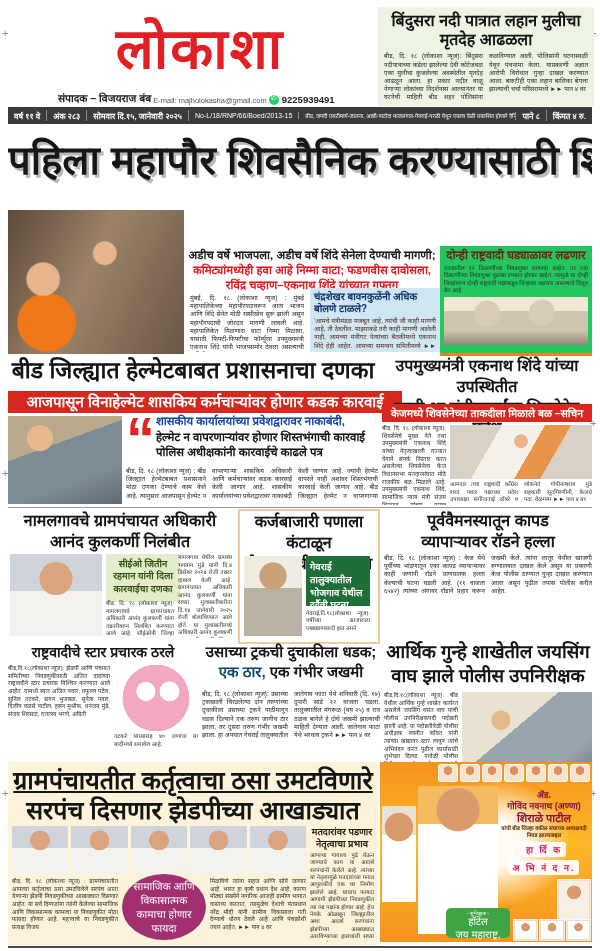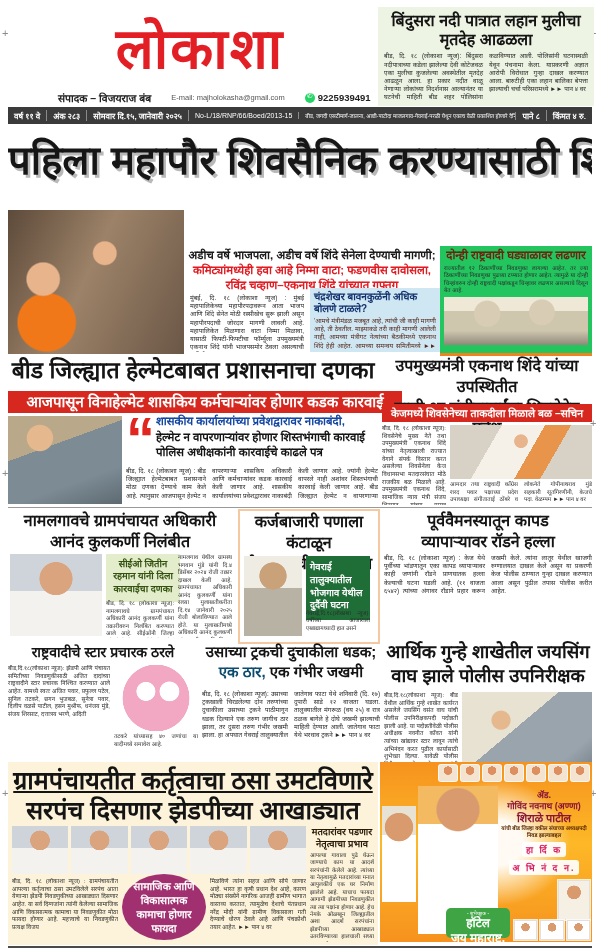--- a/index.html
+++ b/index.html
@@ -6,21 +6,21 @@
   .page{position:relative;width:600px;height:951px;background:#ffffff;margin:0 auto;
         font-family:"Liberation Sans","DejaVu Sans",sans-serif;color:#111;overflow:hidden;}
   .abs{position:absolute;}
   .justify{text-align:justify;}
 
   
   .crop{position:absolute;color:#8a8a8a;font-size:11px;line-height:10px;}
 
   
   .logo{font-size:56px;font-weight:800;color:#e31f26;text-align:center;line-height:74px;letter-spacing:2px;}
-  .editor-row{display:flex;align-items:center;gap:20px;}
+  .editor-row{display:flex;align-items:flex-end;gap:2px;}
   .editor{font-size:10.5px;font-weight:bold;color:#222;}
   .email{font-size:7.5px;color:#555;}
   .phone-wrap{display:flex;align-items:center;gap:3px;}
   .wa-icon{width:10px;height:10px;border-radius:50%;background:#25d366;display:inline-block;position:relative;}
   .wa-icon::after{content:"✆";position:absolute;left:2px;top:-1px;font-size:7px;color:#fff;}
   .phone{font-size:9.5px;font-weight:bold;color:#222;}
 
   .topstory{background:#edf4e3;padding:4px 6px;}
   .topstory-h{font-size:16px;font-weight:800;line-height:1.2;text-align:center;color:#141414;margin-bottom:3px;}
   .tiny{font-size:6.3px;line-height:1.3;color:#2b2b2b;}
@@ -54,21 +54,21 @@
   .h14{font-size:14px;font-weight:800;text-align:center;line-height:1.25;color:#141414;}
   .red-t{color:#0c4a6e;}
   .quote-mark{font-size:58px;color:#e0261f;line-height:0.55;font-weight:bold;}
   .quote-l1{color:#1446a0;font-weight:800;font-size:11.5px;line-height:1.35;}
   .quote-l2{color:#141414;font-weight:800;font-size:11.5px;line-height:1.35;}
 
   .greenbox-tint{background:#e3edcb;color:#33510f;font-weight:800;font-size:9.5px;line-height:1.3;text-align:center;padding:4px 3px;}
   .greenbox-solid{background:#1f6e38;color:#fff;font-weight:800;font-size:9.5px;line-height:1.35;padding:5px 4px;}
   .boxed{border:2px solid #f5c9a0;}
 
-  .ellipse{background:#a03070;border-radius:50%;color:#fff;font-weight:700;font-size:10.5px;line-height:1.35;
+  .ellipse{background:#a03070;border-radius:50%;color:#fff;font-weight:400;font-size:10.5px;line-height:1.35;
            display:flex;align-items:center;justify-content:center;text-align:center;padding:6px;box-sizing:border-box;}
   .cream{background:#fcf3da;}
   .h25{font-size:25px;font-weight:800;text-align:center;line-height:1.15;color:#141414;}
 
   
   .photo{background:#c9c2b4;overflow:hidden;}
   .ph-lead{background:
      radial-gradient(circle at 20% 48%, #e8b48c 0 10%, rgba(0,0,0,0) 11%),
      radial-gradient(circle at 55% 30%, #e8b48c 0 8%, rgba(0,0,0,0) 9%),
      radial-gradient(circle at 22% 78%, #f07818 0 16%, rgba(0,0,0,0) 17%),
@@ -104,21 +104,21 @@
   .ad-mini{width:18px;height:16px;border-radius:3px;background:
       radial-gradient(circle at 50% 35%, #dd8f5f 0 30%, rgba(0,0,0,0) 31%),#f3e3cf;
       border:1px solid rgba(255,255,255,.7);}
   .ad-name1{font-size:9px;font-weight:800;color:#8a1538;line-height:1.2;text-align:center;}
   .ad-name2{font-size:11px;font-weight:800;color:#8a1538;line-height:1.2;text-align:center;}
   .ad-detail{font-size:5.5px;color:#5a2a00;line-height:1.3;text-align:center;font-weight:bold;}
   .chip{display:inline-block;background:rgba(255,255,255,.92);color:#d81b60;font-weight:800;font-size:9px;
         letter-spacing:2px;border-radius:3px;padding:1px 4px;margin-top:2px;}
   .hotel{background:#3fa544;border-radius:5px;color:#fff;text-align:center;padding:2px 2px;box-sizing:border-box;}
   .hotel .lbl{font-size:5px;line-height:1.2;}
-  .hotel .l1{font-size:12px;font-weight:700;line-height:1.25;}
+  .hotel .l1{font-size:10px;font-weight:400;line-height:1.25;}
   .ad-frame{background:#fff;border:1px solid #e0e0e0;box-shadow:0 0 0 1px rgba(255,255,255,.8);}
 
   .rule{background:#9a9a9a;}
 </style>
 </head>
 <body>
 
 <div class="page">
 
   <div class="crop" style="left:2px;top:28px;">+</div>
@@ -208,21 +208,21 @@
   <div class="abs tiny justify" style="left:106px;top:600px;width:68px;height:38px;overflow:hidden;font-size:5.8px;">बीड, दि. १८ (लोकाशा न्यूज): नामलगावचे ग्रामपंचायत अधिकारी आनंद कुलकर्णी यांना तक्रारीवरुन निलंबित करण्यात आले आहे. सीईओंनी जिल्हा परिषदेची ही कारवाई केली आहे.</div>
   <div class="abs tiny justify" style="left:178px;top:554px;width:54px;height:84px;overflow:hidden;font-size:5.8px;">नामलगाव येथील ग्रामस्थ भगवान मुंडे यांनी दि.४ डिसेंबर २०२४ रोजी तक्रार दाखल केली आहे. ग्रामपंचायत अधिकारी आनंद कुलकर्णी यांना सध्या मुलाखतीकरीता दि.१४ जानेवारी २०२५ रोजी बोलाविण्यात आले होते. या मुलाखतीमध्ये अधिकारी आनंद कुलकर्णी यांच्याकडील अनियमितता ►► पान ४ वर</div>
 
   <div class="abs boxed" style="left:238px;top:509px;width:138px;height:131px;">
     <div class="h16" style="margin-top:1px;">
       <div>कर्जबाजारी पणाला कंटाळून</div>
       <div>शेतकऱ्याची आत्महत्या</div>
     </div>
   </div>
   <div class="abs photo ph-farmer" style="left:244px;top:556px;width:58px;height:80px;"></div>
-  <div class="abs greenbox-solid" style="left:306px;top:556px;width:64px;height:64px;box-sizing:border-box;">गेवराई तालुक्यातील भोजगाव येथील दुर्दैवी घटना</div>
+  <div class="abs greenbox-solid" style="left:306px;top:556px;width:64px;height:50px;box-sizing:border-box;">गेवराई तालुक्यातील भोजगाव येथील दुर्दैवी घटना</div>
   <div class="abs tiny justify" style="left:306px;top:610px;width:64px;height:26px;overflow:hidden;font-size:5.7px;">गेवराई,दि.१८(लोकाशा न्यूज): वर्षीच्या आजाराला एखाद्यामध्यादी हात उसने</div>
 
   <div class="abs h16" style="left:384px;top:511px;width:208px;height:40px;">
     <div>पूर्ववैमनस्यातून कापड</div>
     <div>व्यापाऱ्यावर रॉडने हल्ला</div>
   </div>
   <div class="abs tiny cols2 justify" style="left:384px;top:554px;width:208px;height:84px;overflow:hidden;">बीड, दि. १८ (लोकाशा न्यूज) : केज येथे पूर्वीच्या भांडणातून एका कापड व्यापाऱ्यावर काही जणांनी रॉडने प्राणघातक हल्ला केल्याची घटना घडली आहे. (११ वाजता ६५४२) त्यांच्या अंगावर रॉडाने प्रहार करून जखमी केले. त्यांना लातूर येथील खाजगी रुग्णालयात दाखल केले असून या प्रकरणी केज पोलीस ठाण्यात गुन्हा दाखल करण्यात आला असून पुढील तपास पोलीस करीत आहेत.</div>
 
   <div class="abs h14" style="left:8px;top:644px;width:190px;height:18px;">राष्ट्रवादीचे स्टार प्रचारक ठरले</div>
   <div class="abs tiny justify" style="left:8px;top:665px;width:102px;height:96px;overflow:hidden;font-size:5.9px;">बीड,दि.१८(लोकाशा न्यूज): झेडपी आणि पंचायत समितीच्या निवडणुकीसाठी अजित दादांच्या राष्ट्रवादीने स्टार प्रचारक निश्चित करण्यात आले आहेत. यामध्ये स्वतः अजित पवार, प्रफुल्ल पटेल, सुनिल तटकरे, छगन भुजबळ, सुनेत्रा पवार, दिलीप वळसे पाटील, हसन मुश्रीफ, धनंजय मुंडे, संजय शिरसाट, दत्तात्रय भरणे, अदिती</div>

